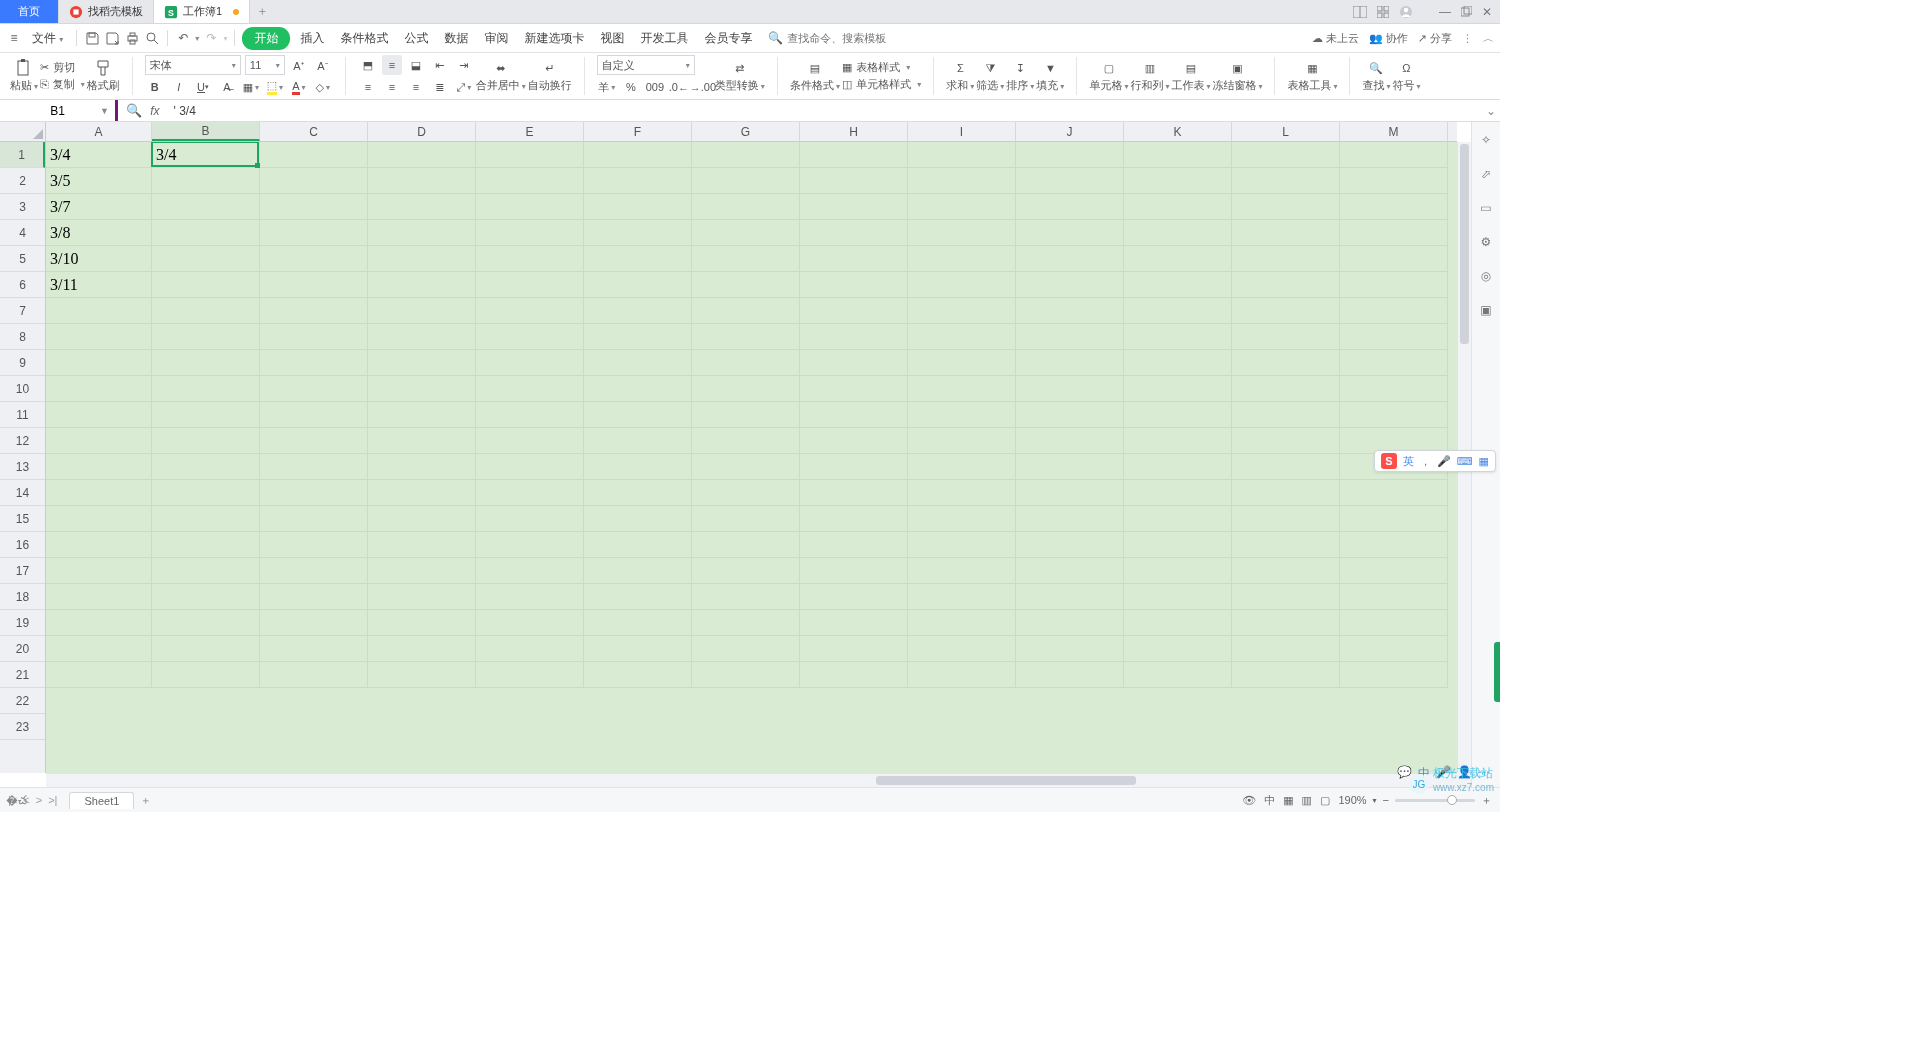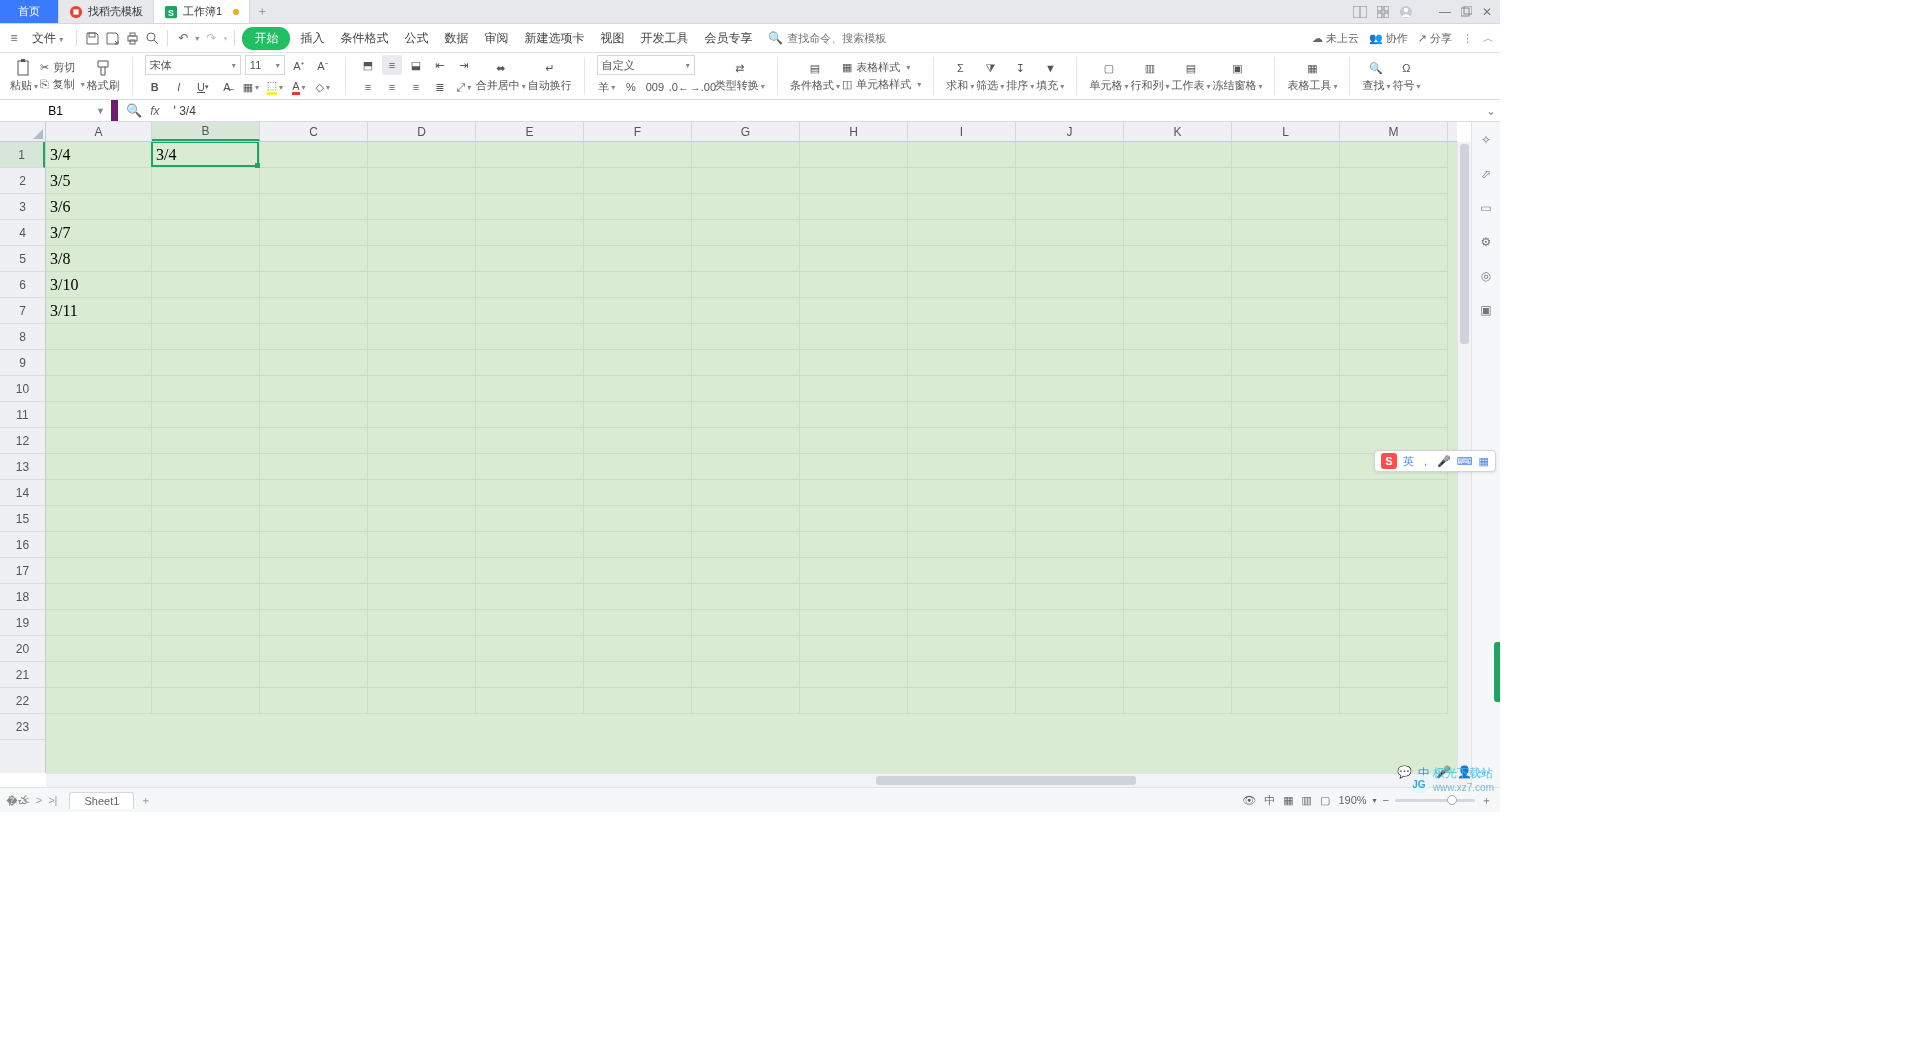--- a/index.html
+++ b/index.html
@@ -35,21 +35,21 @@
 .ribbon .stack .ic { width:18px;height:18px;display:flex;align-items:center;justify-content:center;color:#555; }
 .ribbon .rows { display:flex;flex-direction:column;gap:2px; }
 .ribbon .rowi { display:flex; align-items:center; gap:4px; }
 .ribbon .sel { border:1px solid #d4d7dc; height:20px; display:flex; align-items:center; padding:0 4px; background:#fff; cursor:pointer; font-size:11px;}
 .ribbon .iconbtn { width:20px;height:20px;display:flex;align-items:center;justify-content:center;cursor:pointer;color:#555;border-radius:2px; }
 .ribbon .dd::after{content:"▾";font-size:8px;color:#888;margin-left:2px;}
 .ribbon .lbl { font-size:11px; }
 
 
 .fbar { height:22px; display:flex; align-items:center; border-bottom:1px solid #d9dce0; font-size:12px;}
-.fbar .namebox { width:118px; height:100%; border-right:7px solid #701a75; display:flex; align-items:center; justify-content:center; position:relative;}
+.fbar .namebox { width:118px; height:100%; border-right:3px solid #701a75; display:flex; align-items:center; justify-content:center; position:relative;}
 .fbar .namebox input { width:80px; text-align:center; border:none; outline:none; font-size:12px;}
 .fbar .namebox .car { position:absolute; right:6px; color:#888; font-size:9px;}
 .fbar .fx { padding:0 8px; color:#666; display:flex; align-items:center; gap:8px;}
 .fbar .fx .zoom{font-size:13px;}
 .fbar .formula { flex:1; padding:0 6px; color:#444; font-size:12px;}
 .fbar .expand{width:18px;text-align:center;color:#888;cursor:pointer;}
 
 
 .sheet { position:absolute; top:122px; left:0; right:29px; bottom:25px; }
 .colhdrs { position:absolute; top:0; left:46px; right:14px; height:20px; display:flex; background:#eef0f3; border-bottom:1px solid #c8ccd2; }
@@ -90,21 +90,21 @@
 
 .statusrow{position:absolute;left:6px;bottom:2px;color:#888;font-size:12px;}
 
 
 .ime { position:absolute; right:4px; top:450px; height:22px; background:#fff; border:1px solid #d0d3d8; border-radius:4px; display:flex; align-items:center; gap:6px; padding:0 6px; font-size:11px; box-shadow:0 1px 3px rgba(0,0,0,.1);}
 .ime .sogou{width:16px;height:16px;background:#ff4d4a;border-radius:3px;color:#fff;display:flex;align-items:center;justify-content:center;font-weight:bold;font-size:11px;}
 .ime .i{color:#4a88e3;cursor:pointer;}
 
 
 .wm { position:absolute; right:6px; bottom:18px; display:flex; align-items:center; gap:4px; font-size:12px; color:#3cc0e6; opacity:.9;}
-.wm .logo{width:20px;height:20px;border-radius:50%;background:#e7f6fb;color:#1e9ed8;display:flex;align-items:center;justify-content:center;font-size:10px;font-weight:bold;margin-top:11px;}
+.wm .logo{width:20px;height:20px;border-radius:50%;background:#e7f6fb;color:#1e9ed8;display:flex;align-items:center;justify-content:center;font-size:10px;font-weight:normal;margin-top:11px;}
 .wm .sub{font-size:10px;color:#6fb3d0;}
 
 
 .miniicons{position:absolute;right:10px;bottom:30px;display:flex;gap:6px;color:#4a88e3;font-size:12px;}
 .miniicons span{cursor:pointer;}
 
 svg{display:block}
 </style>
 </head>
 <body>
@@ -505,35 +505,20 @@
         <div class="cell" style="width: 108px;"></div>
         <div class="cell" style="width: 108px;"></div>
         <div class="cell" style="width: 108px;"></div>
         <div class="cell" style="width: 108px;"></div>
         <div class="cell" style="width: 108px;"></div>
         <div class="cell" style="width: 108px;"></div>
         <div class="cell" style="width: 108px;"></div>
         <div class="cell" style="width: 108px;"></div>
       </div>
       <div class="cellrow">
-        <div class="cell" style="width: 106px;">3/6</div>
-        <div class="cell" style="width: 108px;"></div>
-        <div class="cell" style="width: 108px;"></div>
-        <div class="cell" style="width: 108px;"></div>
-        <div class="cell" style="width: 108px;"></div>
-        <div class="cell" style="width: 108px;"></div>
-        <div class="cell" style="width: 108px;"></div>
-        <div class="cell" style="width: 108px;"></div>
-        <div class="cell" style="width: 108px;"></div>
-        <div class="cell" style="width: 108px;"></div>
-        <div class="cell" style="width: 108px;"></div>
-        <div class="cell" style="width: 108px;"></div>
-        <div class="cell" style="width: 108px;"></div>
-      </div>
-      <div class="cellrow">
         <div class="cell" style="width: 106px;">3/7</div>
         <div class="cell" style="width: 108px;"></div>
         <div class="cell" style="width: 108px;"></div>
         <div class="cell" style="width: 108px;"></div>
         <div class="cell" style="width: 108px;"></div>
         <div class="cell" style="width: 108px;"></div>
         <div class="cell" style="width: 108px;"></div>
         <div class="cell" style="width: 108px;"></div>
         <div class="cell" style="width: 108px;"></div>
         <div class="cell" style="width: 108px;"></div>

